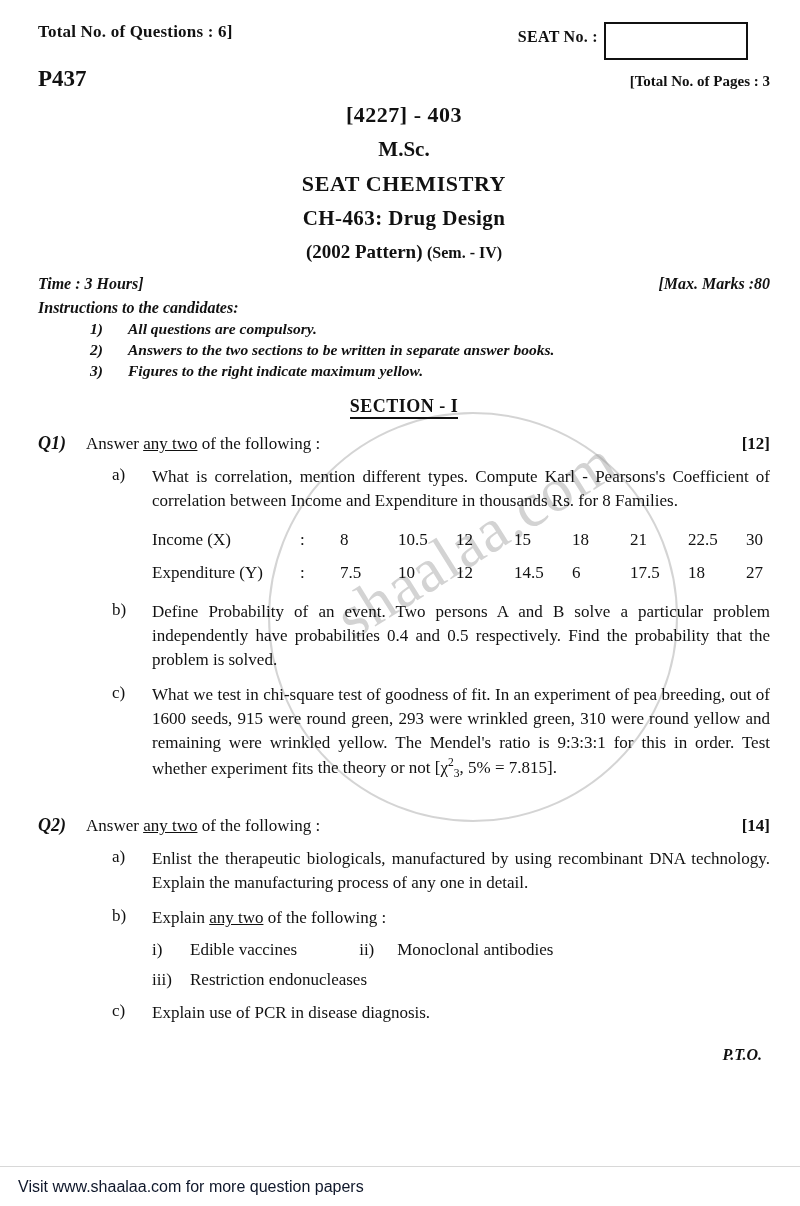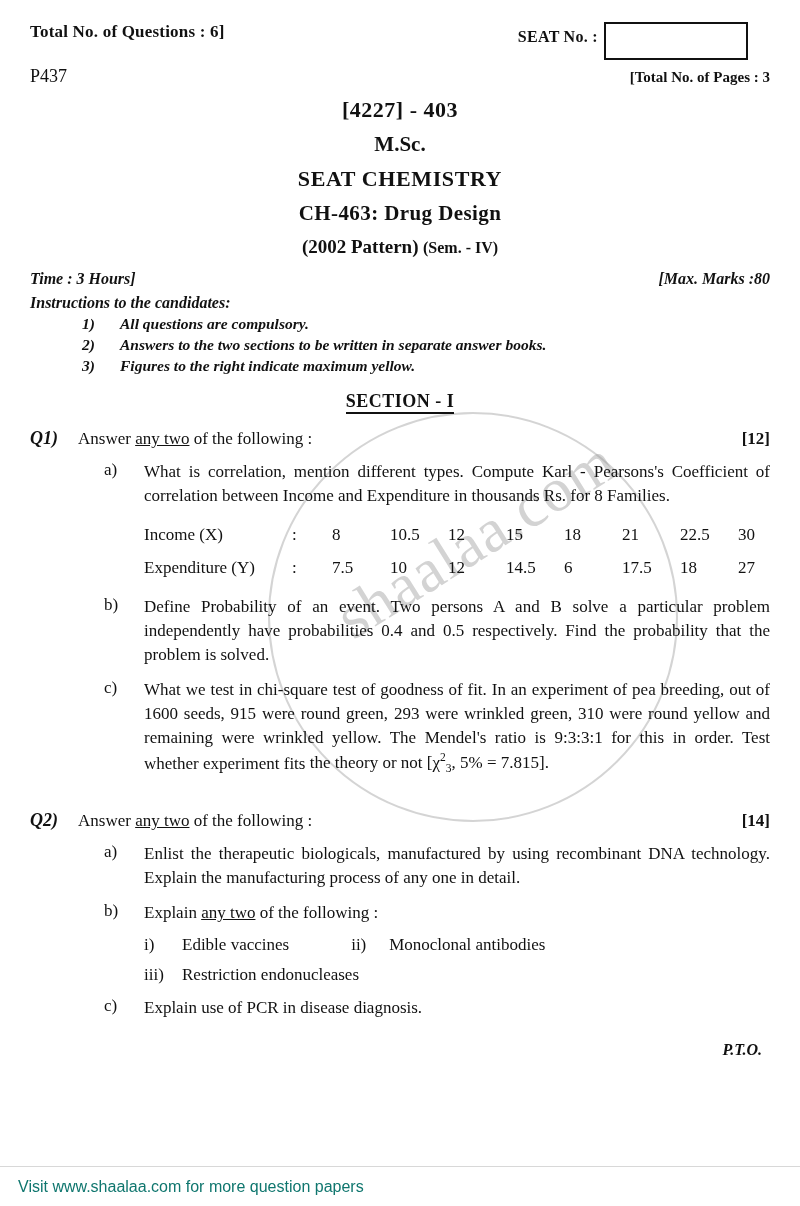--- a/index.html
+++ b/index.html
@@ -50,21 +50,21 @@
     width: 380px;
     text-align: center;
     font-family: "Liberation Serif", serif;
     font-size: 62px;
     color: rgba(150,150,150,0.42);
     transform: rotate(-32deg);
     letter-spacing: 1px;
     white-space: nowrap;
   }
 
-  .content { position: relative; z-index: 10; }
+  .content { position: relative; z-index: 10; margin-left: 8px; }
 
   
   .hdr-row1 {
     display: flex;
     align-items: flex-start;
     justify-content: space-between;
   }
   .total-questions {
     font-weight: bold;
     font-size: 17px;
@@ -89,22 +89,22 @@
     background: #fff;
   }
 
   .hdr-row2 {
     display: flex;
     align-items: baseline;
     justify-content: space-between;
     margin-top: 6px;
   }
   .paper-code {
-    font-weight: normal;
-    font-size: 18px;
+    font-weight: bold;
+    font-size: 23px;
   }
   .total-pages {
     font-weight: bold;
     font-size: 15px;
     margin-right: 0px;
   }
 
   .title-block {
     text-align: center;
     margin-top: 10px;
@@ -261,21 +261,21 @@
     width: 800px;
     height: 40px;
     background: #ffffff;
     border-top: 1px solid #d8d8d8;
     display: flex;
     align-items: center;
     padding-left: 18px;
     box-sizing: border-box;
     font-family: "Liberation Sans", sans-serif;
     font-size: 16px;
-    color: #0f766e;
+    color: #0f172a;
     z-index: 20;
   }
 </style>
 </head>
 <body>
 
 <div class="page">
 
   <div class="watermark">
     <div class="circle"></div>

